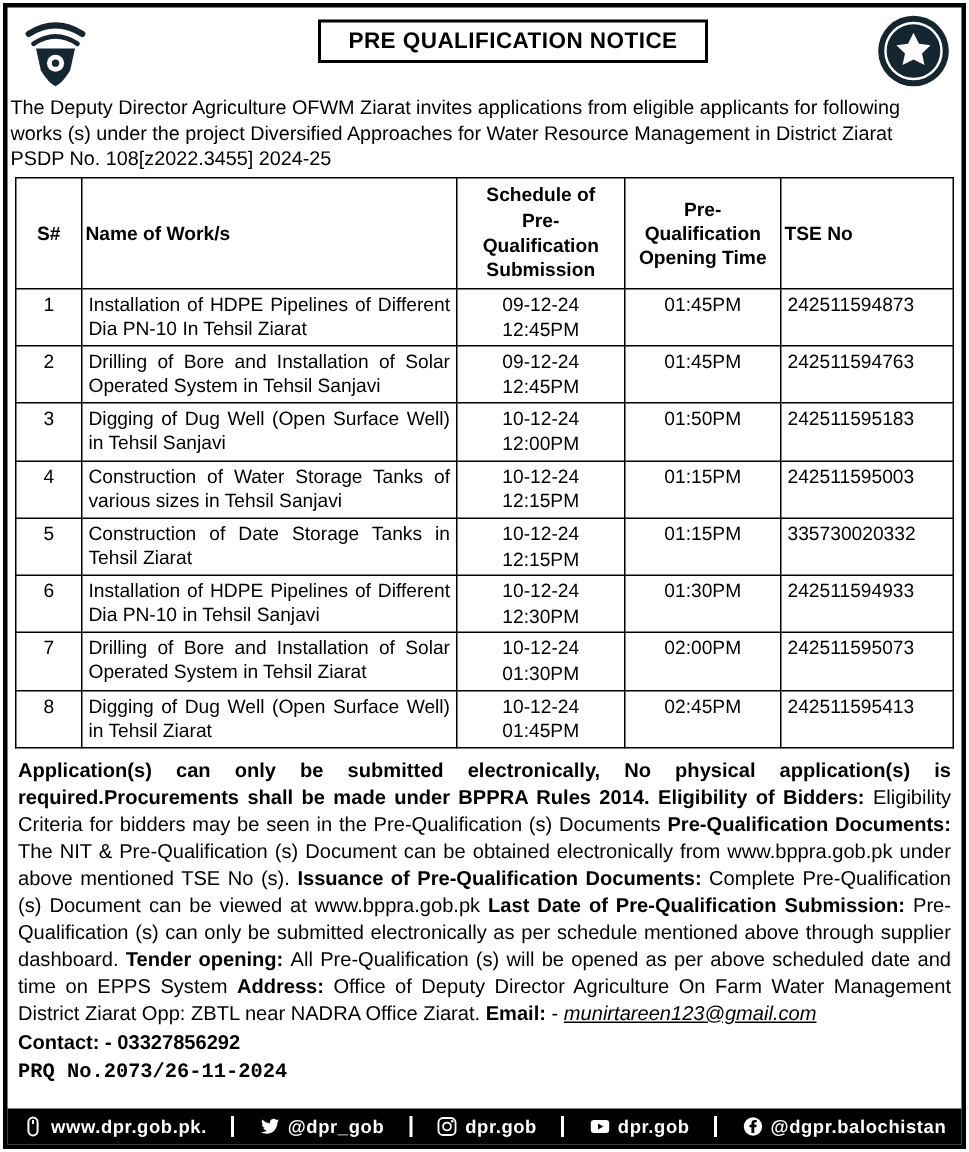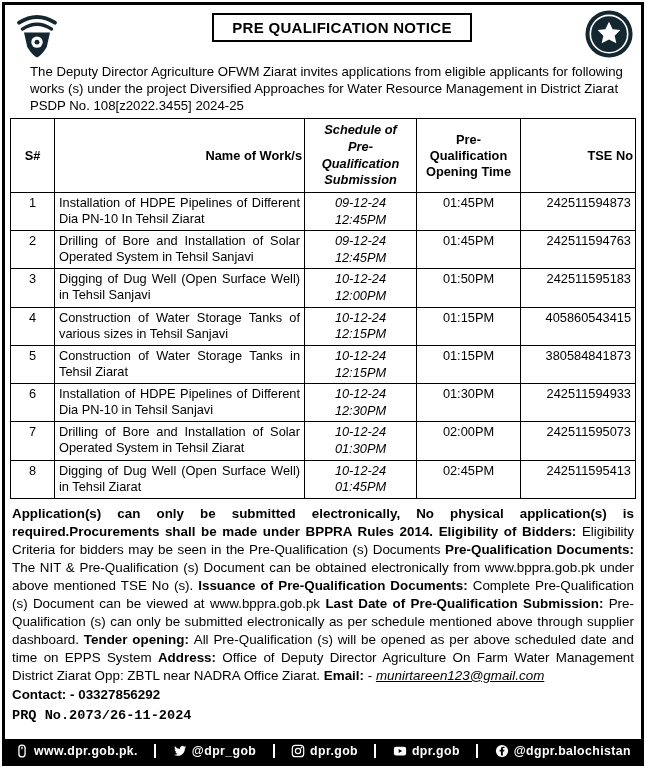--- a/index.html
+++ b/index.html
@@ -26,44 +26,44 @@
   .title-wrap { text-align: center; padding-top: 8px; margin-left: 38px; }
   .title-box {
     display: inline-block;
     border: 2.5px solid #000;
     font-weight: bold; font-size: 15px;
     padding: 4px 18px; letter-spacing: .3px;
     background: #fff;
   }
   
   .intro {
-    padding: 2px 7px 3px 25px;
+    padding: 2px 7px 3px 2px;
     font-size: 13.2px; line-height: 1.3;
   }
   
   table {
     border-collapse: collapse;
     margin: 1px 5px 2px 5px;
     width: calc(100% - 10px);
     table-layout: fixed;
   }
   th, td {
     border: 1.7px solid #000;
     font-size: 12.8px;
     padding: 2px 4px;
     vertical-align: top;
   }
   th { font-weight: bold; text-align: center; vertical-align: middle; line-height: 1.25; padding: 3px 2px; }
   .pre { white-space: pre-line; }
   .c-sno  { width: 44px; text-align: center; }
   .c-work { width: 250px; text-align: justify; line-height: 1.25; }
-  .c-sched{ width: 112px; text-align: center; line-height: 1.3; font-style: italic; }
+  .c-sched{ width: 112px; text-align: center; line-height: 1.3; }
   .c-open { width: 104px; text-align: center; }
-  .c-tse  { text-align: right; }
-  th.c-work { text-align: right; }
+  .c-tse  { text-align: left; }
+  th.c-work { text-align: left; }
   
   .terms {
     padding: 4px 7px 0 7px;
     font-size: 13.4px; line-height: 1.34;
     text-align: justify;
   }
   .terms .b { font-weight: bold; }
   .terms .email { font-style: italic; text-decoration: underline; }
   .contact {
     padding: 2px 7px 0 7px;
@@ -164,29 +164,29 @@
 12:00PM</td>
           <td class="c-open">01:50PM</td>
           <td class="c-tse">242511595183</td>
         </tr>
         <tr>
           <td class="c-sno">4</td>
           <td class="c-work">Construction of Water Storage Tanks of various sizes in Tehsil Sanjavi</td>
           <td class="c-sched pre">10-12-24
 12:15PM</td>
           <td class="c-open">01:15PM</td>
-          <td class="c-tse">405860543415</td>
+          <td class="c-tse">242511595003</td>
         </tr>
         <tr>
           <td class="c-sno">5</td>
-          <td class="c-work">Construction of Water Storage Tanks in Tehsil Ziarat</td>
+          <td class="c-work">Construction of Date Storage Tanks in Tehsil Ziarat</td>
           <td class="c-sched pre">10-12-24
 12:15PM</td>
           <td class="c-open">01:15PM</td>
-          <td class="c-tse">380584841873</td>
+          <td class="c-tse">335730020332</td>
         </tr>
         <tr>
           <td class="c-sno">6</td>
           <td class="c-work">Installation of HDPE Pipelines of Different Dia PN-10 in Tehsil Sanjavi</td>
           <td class="c-sched pre">10-12-24
 12:30PM</td>
           <td class="c-open">01:30PM</td>
           <td class="c-tse">242511594933</td>
         </tr>
         <tr>

